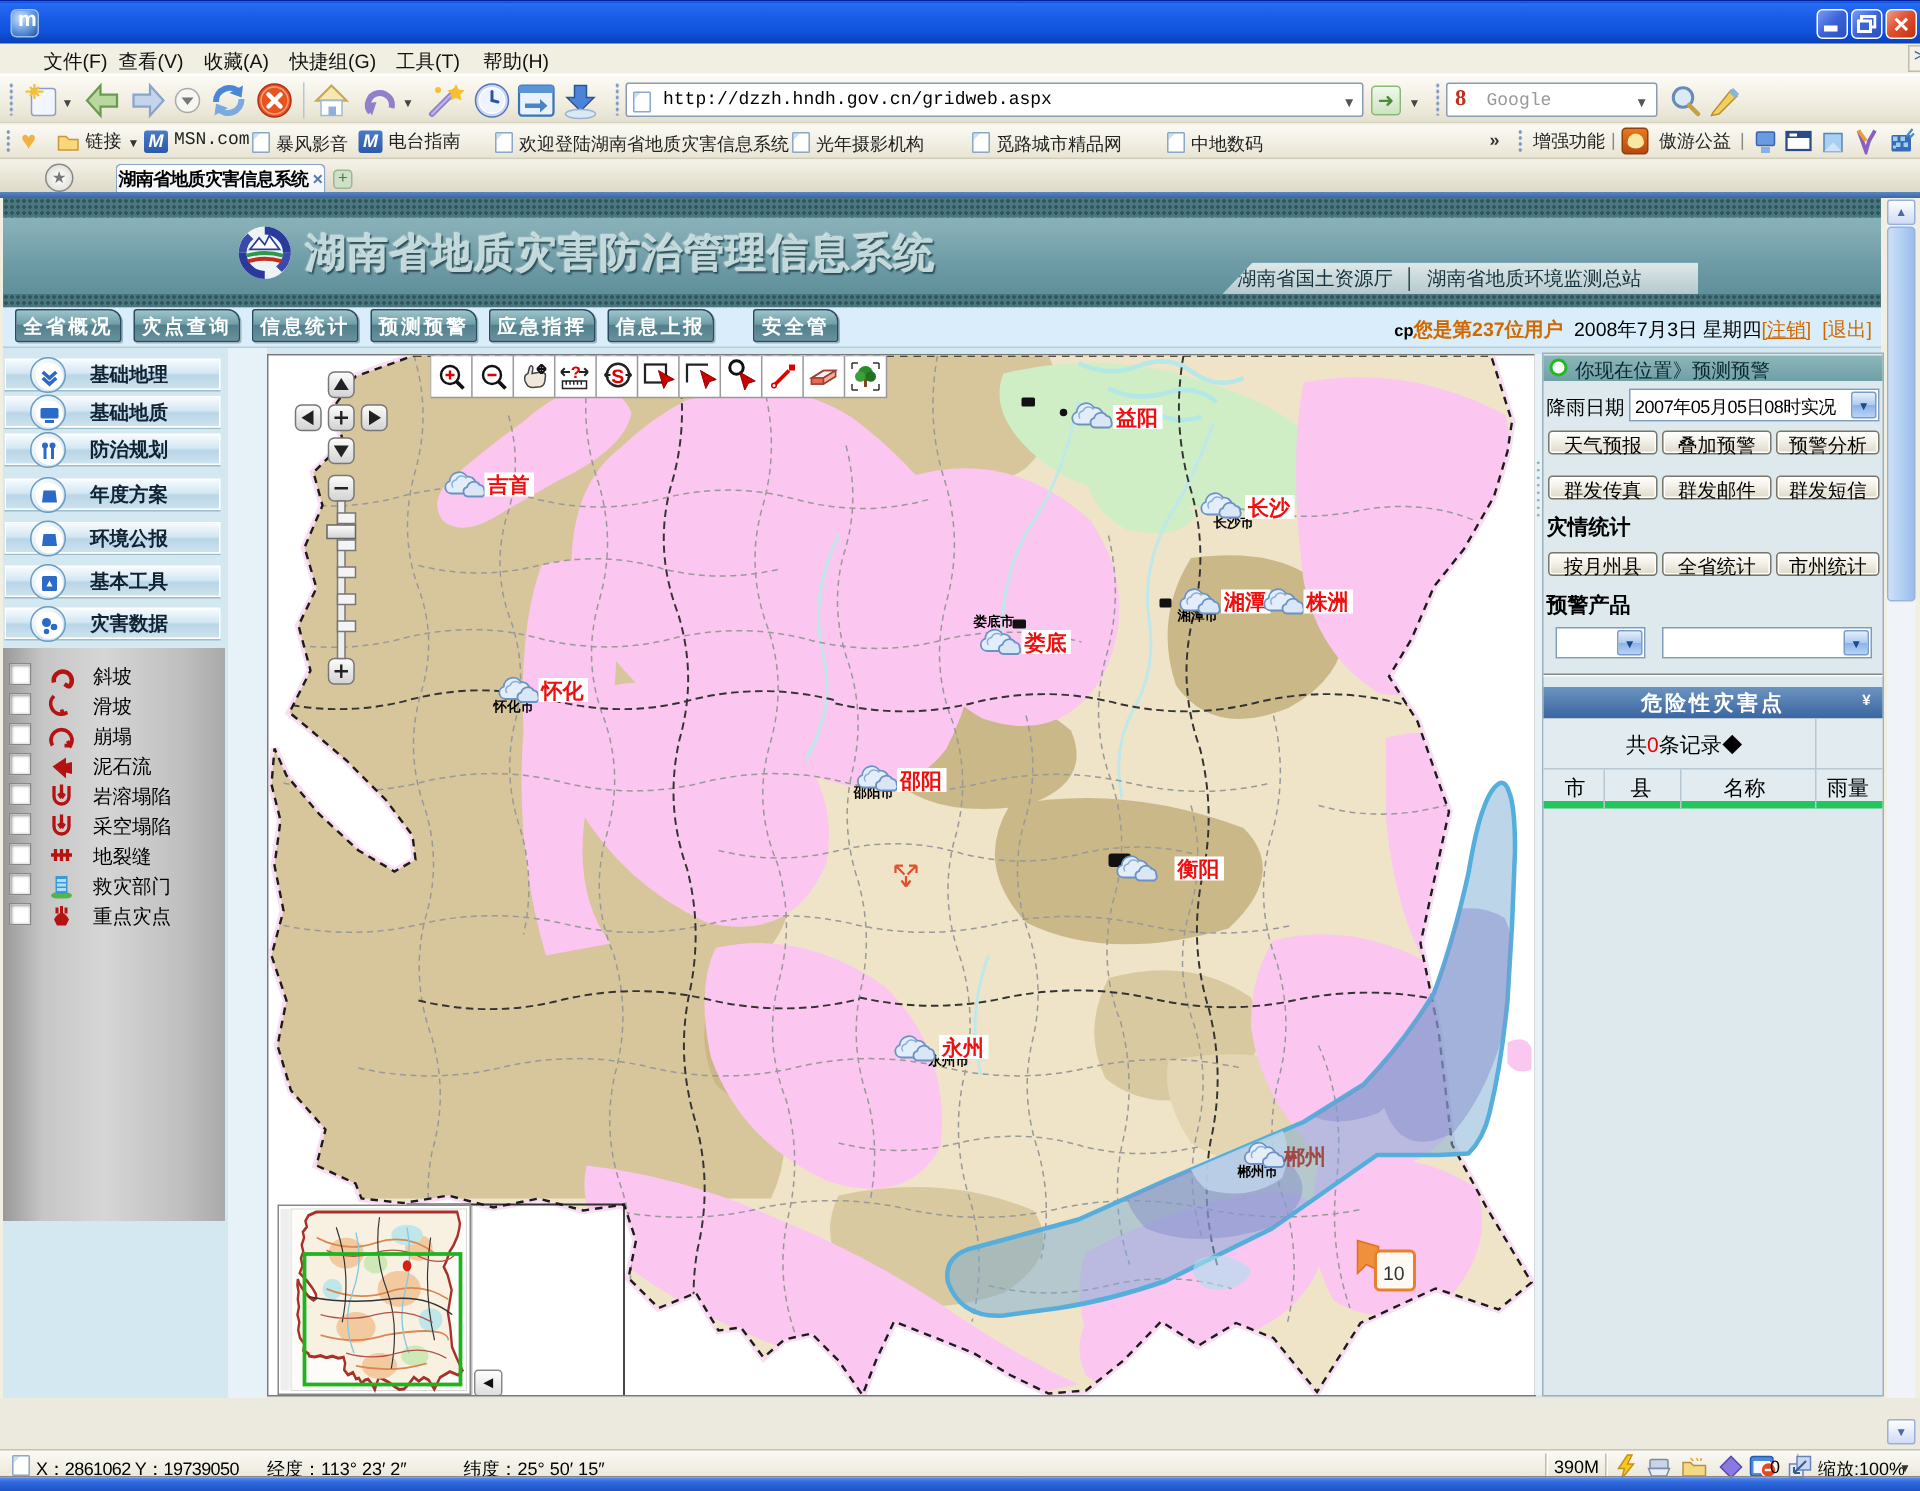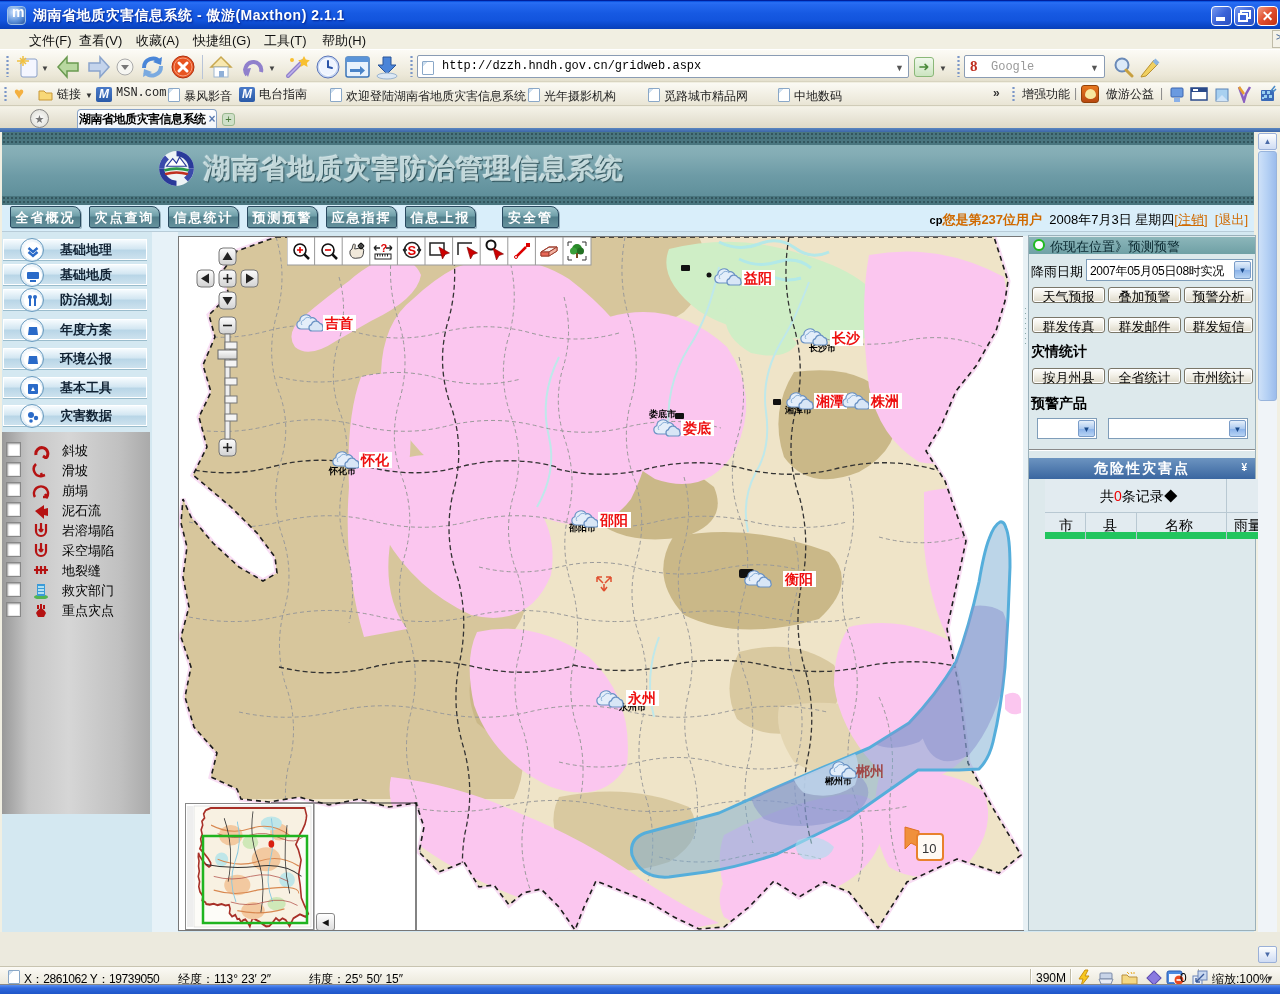--- a/index.html
+++ b/index.html
@@ -66,21 +66,20 @@
 #gapband{left:0;top:932px;width:1280px;height:34px;background:#eceade;}
 #statusbar{left:0;top:966px;width:1280px;height:22px;background:linear-gradient(#fbfaf5,#e8e5d6);border-top:1px solid #c8c4b0;font-size:13px;color:#000;}
 #bluebar{left:0;top:984px;width:1280px;height:10px;background:linear-gradient(#5a8ff2 0%,#2f68dc 35%,#1e55c8 100%);border-top:1px solid #888;}
 .sep3d{position:absolute;width:2px;border-left:1px solid #c0bca8;border-right:1px solid #fff;}
 </style>
 </head>
 <body>
 
 <div class="abs" id="titlebar">
  <div class="abs ticon"></div>
- <div class="abs ttext">湖南省地质灾害信息系统 - 傲游(Maxthon) 2.1.1</div>
  <div class="abs wbtn" id="btnmin"></div>
  <div class="abs wbtn" id="btnmax"><svg width="13" height="12" style="margin-top:3px">
         <rect x="3" y="1" width="9" height="7" fill="none" stroke="#fff" stroke-width="2"></rect>
         <rect x="1" y="4" width="8" height="7" fill="#3a63d8" stroke="#fff" stroke-width="2"></rect>
       </svg></div>
  <div class="abs wbtn" id="btnclose">✕</div>
 </div>
 
 <div class="abs" id="menubar">
  <span style="left:16px">文件(F)</span>
@@ -256,20 +255,21 @@
   <circle cx="31" cy="25" r="23" fill="#eef4f6"></circle>
   <path d="M31 2 a23 23 0 0 1 23 23 l-7 0 a16 16 0 0 0 -16 -16 z" fill="#2a3a9a"></path>
   <path d="M31 48 a23 23 0 0 1 -23 -23 l7 0 a16 16 0 0 0 16 16 z" fill="#2a3a9a"></path>
   <path d="M8 25 a23 23 0 0 1 8 -17 l5 5 a16 16 0 0 0 -6 12 z" fill="#3a4aaa"></path>
   <path d="M54 25 a23 23 0 0 1 -8 17 l-5 -5 a16 16 0 0 0 6 -12 z" fill="#3a4aaa"></path>
   <path d="M18 22 l8-10 5 6 4-8 9 12 z" fill="#fff" stroke="#2a3a9a" stroke-width="1.5"></path>
   <path d="M14 26 q17 -5 34 0 l-2 3 q-15 -4 -30 0 z" fill="#2a9a4a"></path>
   <path d="M15 31 q16 -5 32 0 l-2 3 q-14 -4 -28 0 z" fill="#c03020"></path>
  </svg>
  <div class="abs" style="left:202px;top:19px;font-size:27px;font-weight:bold;color:#c2d8da;letter-spacing:1px;text-shadow:1px 1px 1px #2e5058,-1px -1px 1px #d8e8ea;">湖南省地质灾害防治管理信息系统</div>
+ <div class="abs" id="hdrlinks">湖南省国土资源厅 &nbsp;│&nbsp; 湖南省地质环境监测总站</div>
 </div>
 
 <div class="abs" id="navrow">
  <div class="navtab" style="left:8px;width:71px">全省概况</div>
  <div class="navtab" style="left:87px;width:71px">灾点查询</div>
  <div class="navtab" style="left:166px;width:71px">信息统计</div>
  <div class="navtab" style="left:245px;width:71px">预测预警</div>
  <div class="navtab" style="left:324px;width:71px">应急指挥</div>
  <div class="navtab" style="left:403px;width:71px">信息上报</div>
  <div class="navtab" style="left:500px;width:57px">安全管理</div>
@@ -807,21 +807,21 @@
   <div class="xpb3" style="left:155px;top:132px;width:69px">市州统计</div>
   <div class="abs" style="left:2px;top:159px;font-size:14px;font-weight:bold">预警产品</div>
   <div class="abs" style="left:8px;top:182px;width:60px;height:21px;background:#fff;border:1px solid #7f9db9">
         <div class="ddbtn">▼</div>
       </div>
   <div class="abs" style="left:79px;top:182px;width:140px;height:21px;background:#fff;border:1px solid #7f9db9">
         <div class="ddbtn">▼</div>
       </div>
   <div class="abs" style="left:0;top:213px;width:226px;height:2px;border-top:1px solid #8a8a8a;border-bottom:1px solid #fff"></div>
   <div class="abs" style="left:0;top:222px;width:226px;height:21px;background:linear-gradient(#6c94c0,#3a66a0);color:#fff;font-weight:bold;font-size:14px;text-align:center;line-height:20px;letter-spacing:2px">危险性灾害点<span style="position:absolute;right:8px;font-size:10px;letter-spacing:0">¥</span></div>
-  <div class="abs" style="left:16px;top:243px;width:226px;height:60px;background:#e2ebf0;border-bottom:7px solid #22c55e">
+  <div class="abs" style="left:0;top:243px;width:226px;height:60px;background:#e2ebf0;border-bottom:5px solid #22c55e">
    <div class="abs" style="left:0;top:0;width:226px;height:34px;border-bottom:1px solid #b8c8d2;font-size:14px">
           <span style="position:absolute;left:55px;top:9px">共<span style="color:#e00">0</span>条记录◆</span>
           <div class="abs" style="left:181px;top:0;width:1px;height:34px;background:#b8c8d2"></div>
         </div>
    <div class="abs" style="left:0;top:34px;width:226px;height:26px;font-size:14px">
     <span style="position:absolute;left:14px;top:4px">市</span>
           <span style="position:absolute;left:58px;top:4px">县</span>
           <span style="position:absolute;left:120px;top:4px">名称</span>
           <span style="position:absolute;left:189px;top:4px">雨量</span>
     <div class="abs" style="left:40px;top:0;width:1px;height:26px;background:#b8c8d2"></div>

